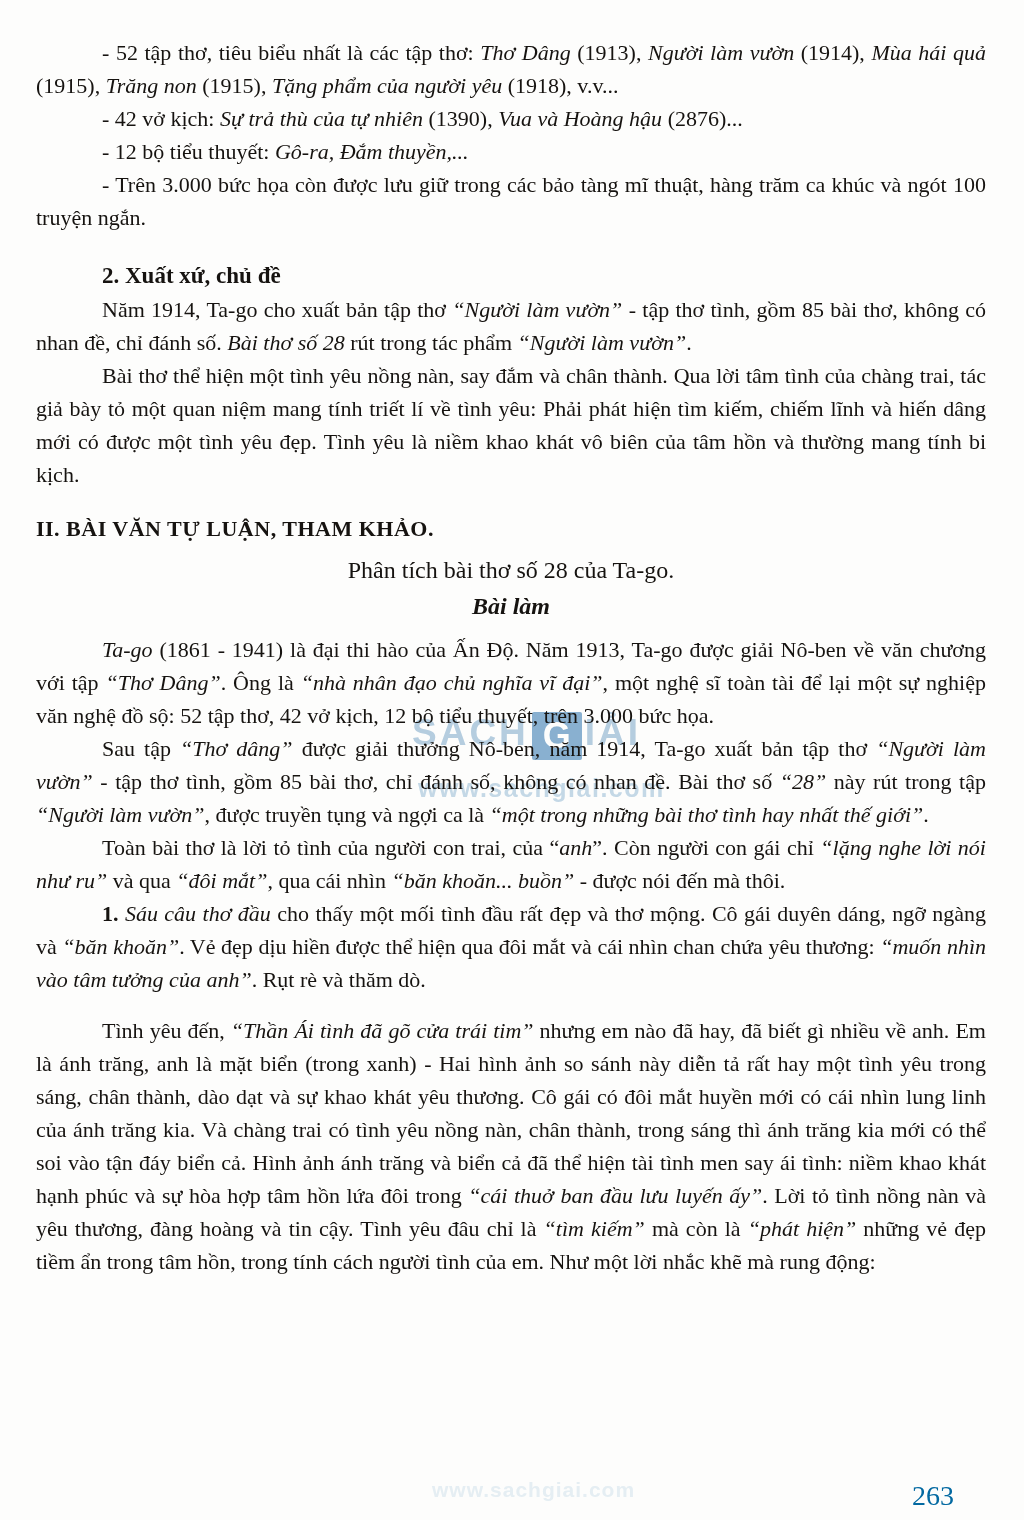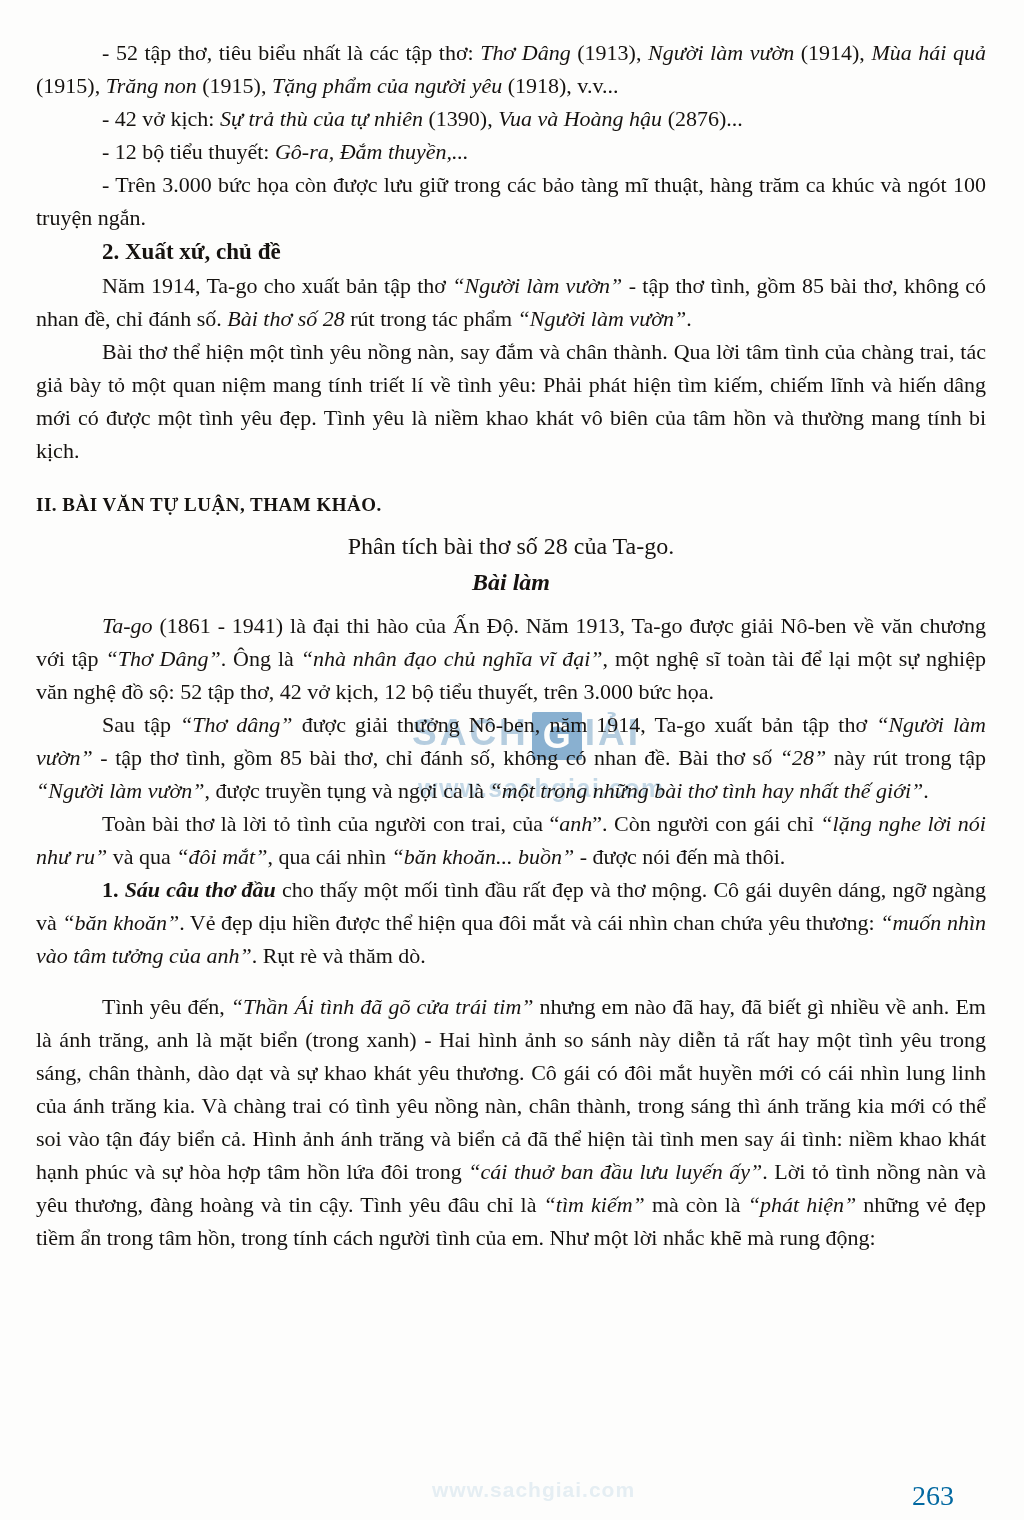--- a/index.html
+++ b/index.html
@@ -26,25 +26,25 @@
     text-align:justify;
     text-indent:66px;
     margin:0;
   }
   .para.item{ }
   .para.heading2{
     font-weight:bold;
     font-size:23px;
     line-height:34px;
     text-align:left;
-    margin-top:1px;
+    margin-top:25px;
   }
   .para.section{
     font-weight:bold;
-    font-size:19px;
+    font-size:22px;
     line-height:36px;
     text-indent:0;
     text-align:left;
     margin-top:20px;
     letter-spacing:.5px;
   }
   .para.title{
     font-weight:normal;
     font-size:24px;
     line-height:34px;
@@ -58,21 +58,21 @@
     font-size:24px;
     line-height:34px;
     text-indent:0;
     text-align:center;
     margin-top:2px;
     margin-bottom:10px;
   }
   .para.gap{ margin-top:18px; }
   .run.i{ font-style:italic; }
   .run.b{ font-weight:bold; }
-  .run.bi{ font-weight:bold; font-style:italic; }
+  .run.bi{ font-weight:normal; font-style:italic; }
 
   
   .watermark{
     position:absolute;
     left:412px;top:712px;
     mix-blend-mode:multiply;
     user-select:none;
   }
   .wm-row{
     display:flex;

